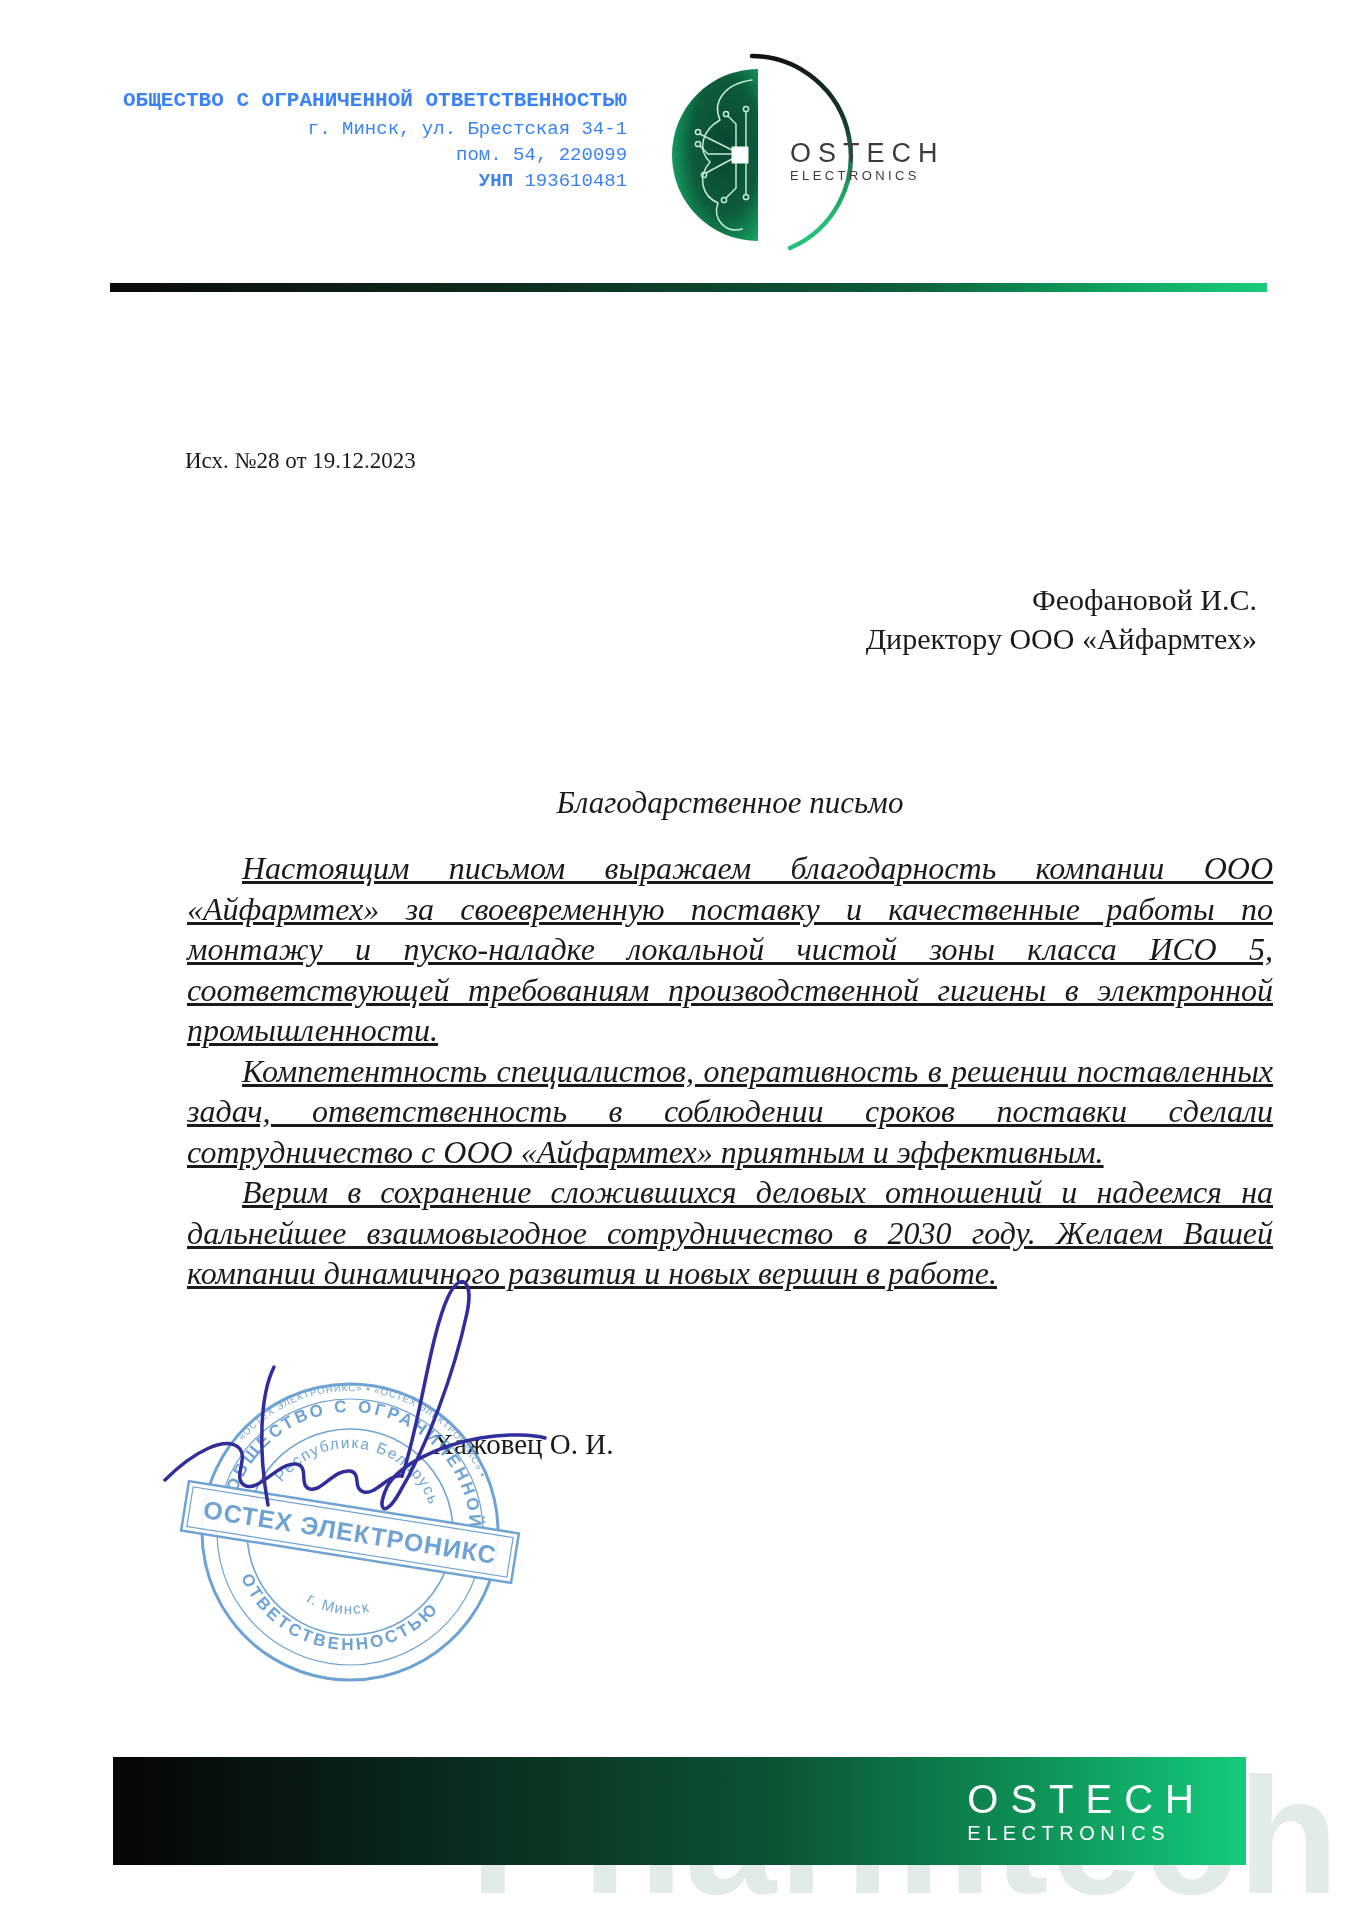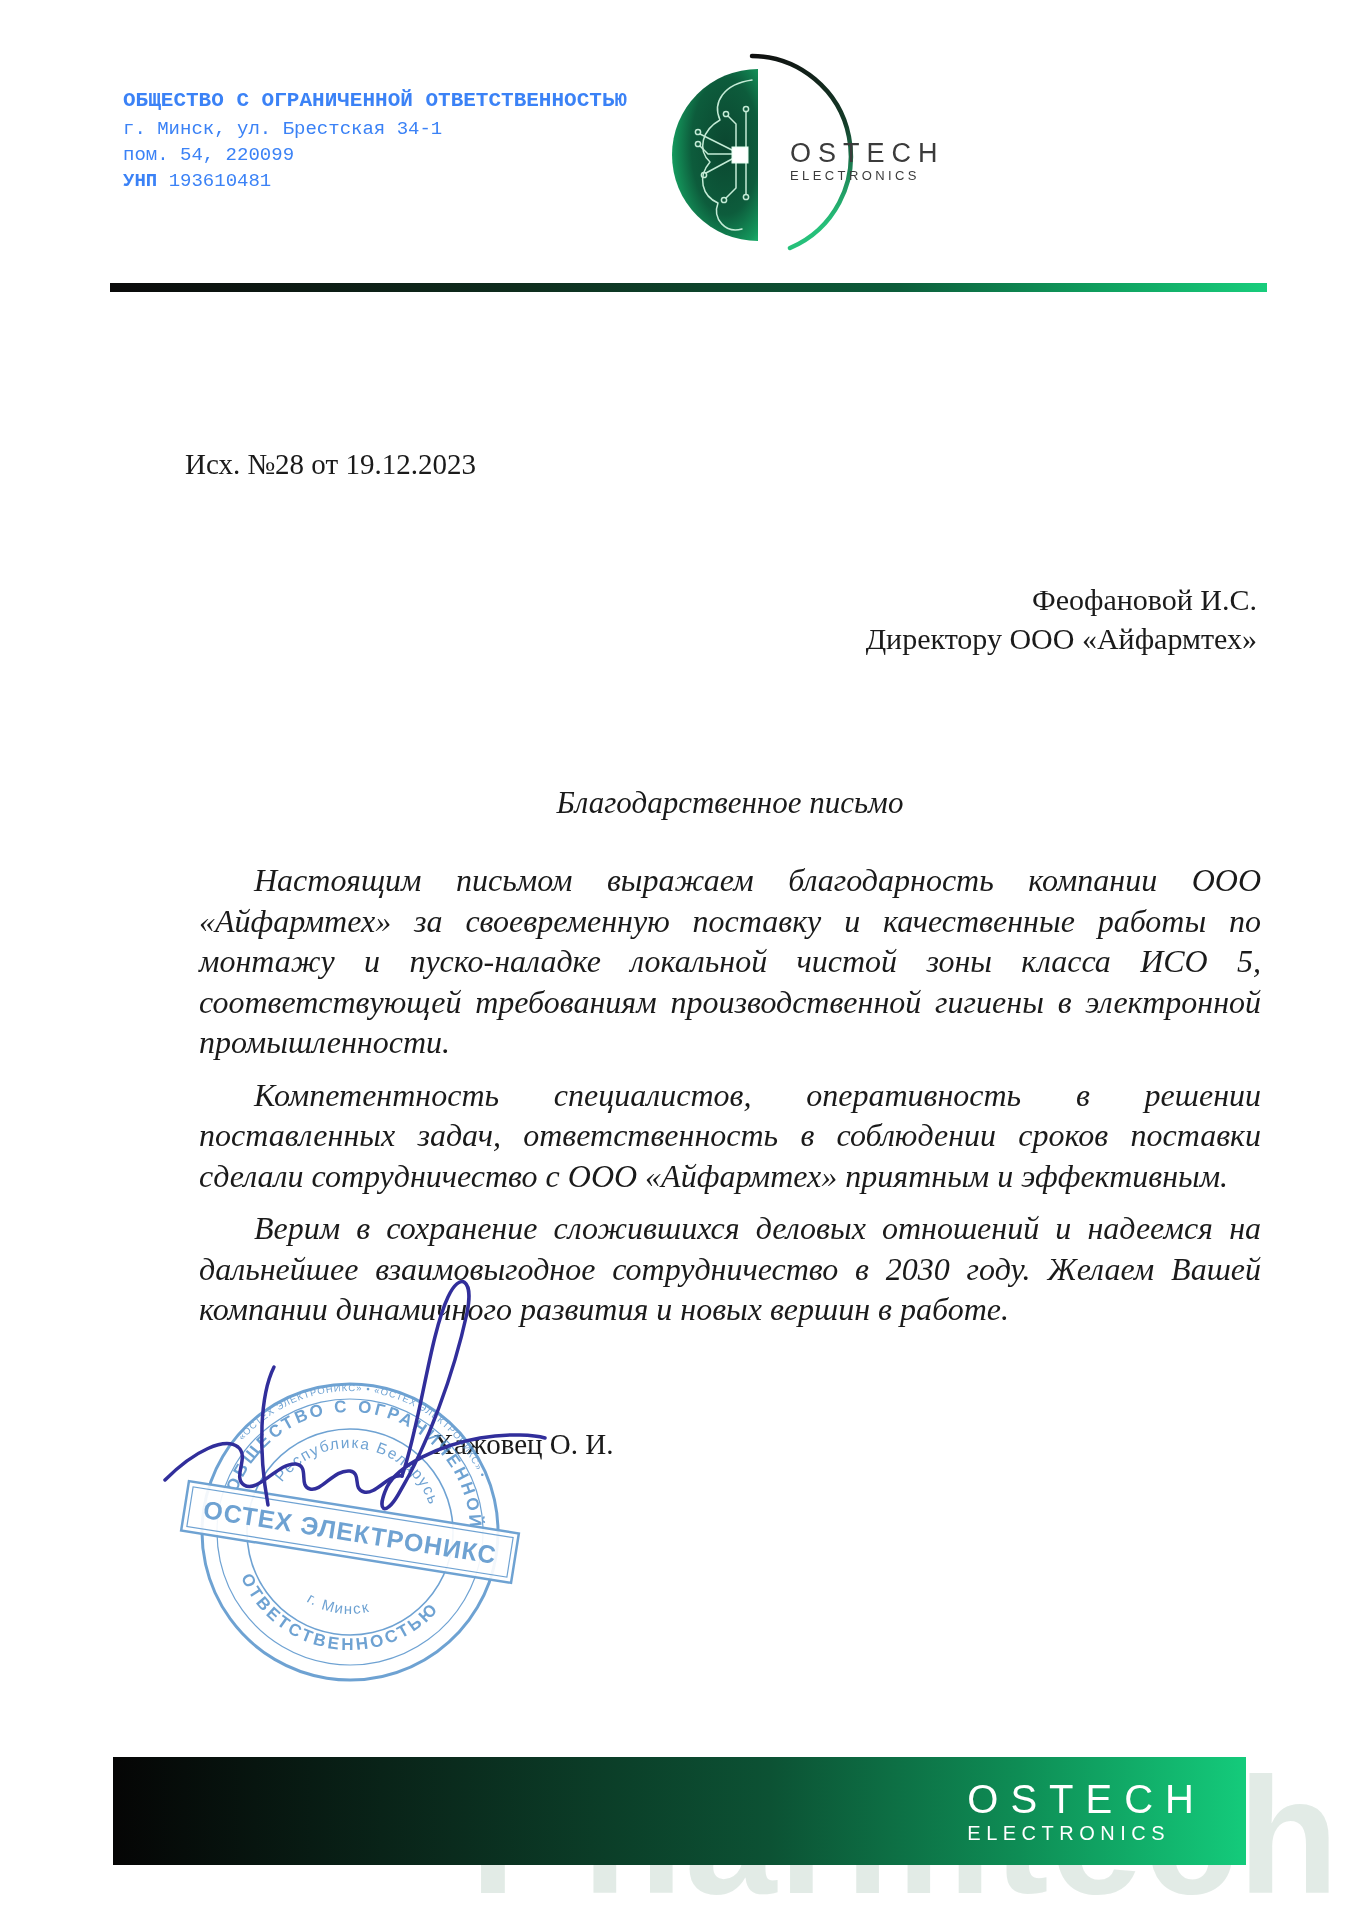--- a/index.html
+++ b/index.html
@@ -6,43 +6,43 @@
   .page {
     position:relative; width:1357px; height:1920px; background:#ffffff;
     overflow:hidden; font-family:"Liberation Serif", serif; color:#1a1a1a;
   }
   
   .company-block {
     position:absolute; left:123px; top:86px;
     font-family:Liberation Mono, monospace; color:#3b82f6;
   }
   .company-line-bold { font-size:21px; font-weight:700; line-height:30px; }
-  .company-line { font-size:19px; line-height:26px; }
+  .company-line { font-size:19px; line-height:26px;text-align:right; }
   .unp-label { font-weight:700; }
 
   .logo { position:absolute; left:640px; top:38px; width:360px; height:235px; }
   .logo svg { position:absolute; left:0; top:0; }
   .logo-text { position:absolute; left:150px; top:100px; font-family:"Liberation Sans", sans-serif; color:#3b3b3b; }
   .logo-brand { font-size:27px; letter-spacing:7px; line-height:30px; }
   .logo-brand-sub { font-size:13px; letter-spacing:3.4px; line-height:16px; }
 
   .divider-bar {
     position:absolute; left:110px; top:283px; width:1157px; height:9px;
     background:linear-gradient(90deg,#0a0a0a 0%,#0e2c1d 35%,#0c5c3a 68%,#0fa05f 86%,#18cd7c 100%);
   }
 
   
-  .ref-line { position:absolute; left:185px; top:448px; font-size:29px; }
+  .ref-line { position:absolute; left:185px; top:448px; font-size:23px; }
   .recipient { position:absolute; right:100px; top:580px; text-align:right; font-size:30px; line-height:39px; }
   .letter-title { position:absolute; left:187px; top:785px; width:1086px; text-align:center;
                   font-style:italic; font-size:31px; }
   .letter-body { position:absolute; left:187px; top:848px; width:1086px;
                  font-style:italic; font-size:32px; line-height:40.5px;
                  text-align:justify; text-justify:inter-word; }
-  .letter-body p { margin:12px; text-indent:55px; }
+  .letter-body p { margin:0; text-indent:55px;text-decoration:underline; }
 
   .signer-position { position:absolute; left:188px; top:1368px; font-size:28px; z-index:1; }
   .signer-name { position:absolute; left:433px; top:1428px; font-size:29px; z-index:2; }
 
   .stamp { position:absolute; left:160px; top:1372px; z-index:3; opacity:0.82; }
   .stamp text { font-family:"Liberation Sans", sans-serif; }
   .signature-svg { position:absolute; left:140px; top:1255px; z-index:4; }
 
   
   .watermark {

